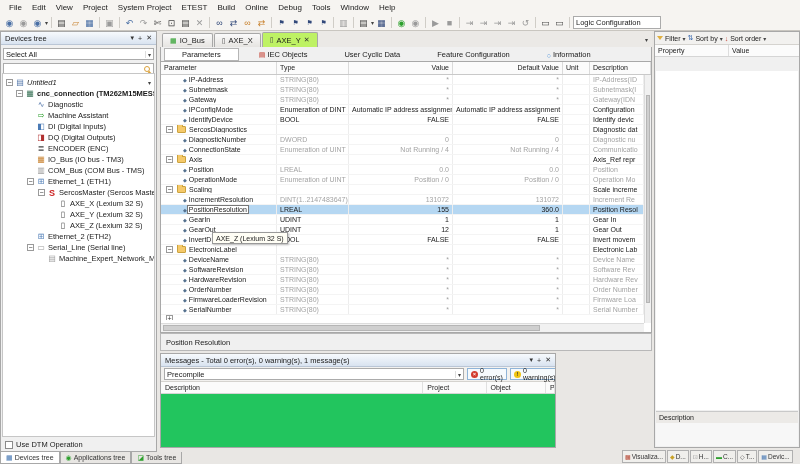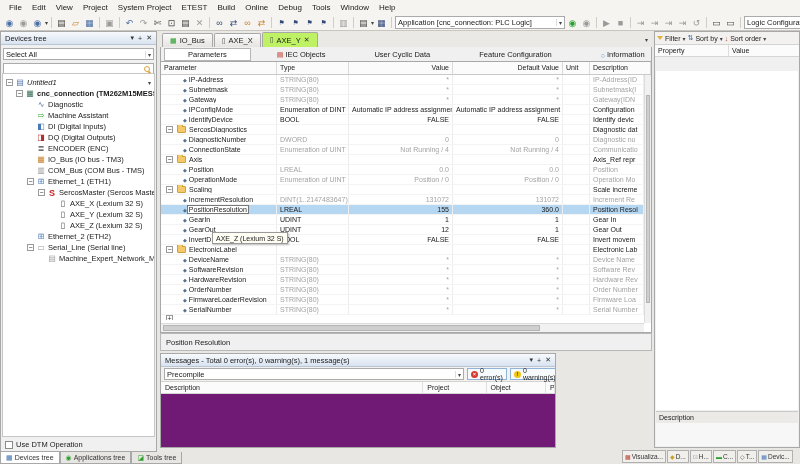--- a/index.html
+++ b/index.html
@@ -43,21 +43,21 @@
   .ltab{display:flex;align-items:center;gap:2px;padding:0 5px;border:1px solid #a8a8a8;border-top:none;background:#e8e6e3;color:#333;white-space:nowrap}
   .ltab.act{background:#fff}
   .lti{font-size:7px}
   
   .dtabs{position:absolute;left:160px;top:31px;width:492px;height:16px;display:flex;align-items:flex-end;gap:1px;padding-left:2px;background:#ebe9e6}
   .dtab{height:14px;display:flex;align-items:center;gap:3px;padding:0 7px;font-size:7.5px;border:1px solid #a8a8a8;border-bottom:none;border-radius:2px 2px 0 0;background:linear-gradient(#fafafa,#e6e4e1);white-space:nowrap}
   .dtab.act{background:#bef264;font-weight:normal;height:15px}
   .dtab .x{font-size:7px;color:#333}
   .dtcar{margin-left:auto;align-self:center;font-size:6px;color:#444;padding-right:4px}
   .stabs{position:absolute;left:160px;top:47px;width:492px;height:14px;background:#f0f0f0;border-left:1px solid #a8a8a8;border-right:1px solid #a8a8a8;display:flex;align-items:center;padding-left:3px;gap:3px;font-size:7.5px}
-  .stab{display:flex;align-items:flex-end;gap:2px;padding:1px 23px;white-space:nowrap}
+  .stab{display:flex;align-items:flex-end;gap:2px;padding:1px 17px;white-space:nowrap}
   .stab.act{background:#fff;border:1px solid #b5b5b5}
   .sic{font-size:7px}
   
   .tbl{position:absolute;left:160px;top:61px;width:492px;height:272px;background:#fff;border:1px solid #a8a8a8}
   .thead{height:13px;display:flex;border-bottom:1px solid #c9c9c9;background:#fbfbfb;font-size:7px}
   .th{padding:2px 3px;border-right:1px solid #dadada;white-space:nowrap;overflow:hidden}
   .w1{width:116px}.w2{width:72px}.w3{width:104px}.w4{width:110px}.w5{width:27px}.w6{flex:1}
   .ra{text-align:right}
   .rows{position:absolute;top:13px;left:0;right:7px;bottom:9px;overflow:hidden}
   .row{height:10px;display:flex;font-size:7px;border-bottom:1px solid #f4f4f4}
@@ -72,21 +72,21 @@
   .fold::before{content:"";position:absolute;top:-3px;left:-1px;width:4px;height:2px;background:#f5c96a;border:1px solid #caa23f;border-bottom:none}
   .pl{overflow:hidden}
   .edit{background:#fff;border:1px solid #777;padding:0 1px;margin-left:-2px}
   .prow{height:5px;overflow:hidden;display:flex;align-items:flex-start}
   .vscr{position:absolute;top:13px;right:0;width:7px;bottom:9px;background:#f1f1f1;border-left:1px solid #dcdcdc}
   .vthumb{position:absolute;left:1px;right:1px;top:8%;height:84%;background:#cfcfcf;border:1px solid #b5b5b5}
   .hscr{position:absolute;left:0;right:7px;bottom:0;height:9px;background:#f1f1f1;border-top:1px solid #dcdcdc}
   .hthumb{position:absolute;top:1px;bottom:1px;left:2px;width:78%;background:#cfcfcf;border:1px solid #b5b5b5}
   .status{position:absolute;left:160px;top:333px;width:492px;height:18px;background:#f0f0f0;border:1px solid #b8b8b8;font-size:7.5px;display:flex;align-items:center;padding:0 5px}
   
-  .msgs{position:absolute;left:160px;top:353px;width:396px;height:95px;background:#701a75;border:1px solid #a8a8a8;overflow:hidden}
+  .msgs{position:absolute;left:160px;top:353px;width:396px;height:95px;background:#22c55e;border:1px solid #a8a8a8;overflow:hidden}
   .mtools{height:15px;background:#f2f1ef;border-bottom:1px solid #d5d3cf;display:flex;align-items:center;gap:3px;padding:0 3px}
   .mcombo{width:300px;height:12px;flex:none}
   .mbtn{height:12px;display:flex;align-items:center;gap:2px;border:1px solid #8fb4d8;background:#f6fafd;font-size:7px;padding:0 3px}
   .mbtn.pressed{background:#d9e9f9;border-color:#4c8ed6}
   .dot{width:7px;height:7px;border-radius:50%;color:#fff;font-size:5px;display:flex;align-items:center;justify-content:center;font-weight:bold;flex:none}
   .dot.err{background:#d23b2e}.dot.warn{background:#f0c514;color:#333}.dot.inf{background:#2f6fd0}
   .mclear{font-size:8px;color:#444;margin-left:3px}
   .mclear.x2{text-decoration:line-through}
   .mhead{height:12px;display:flex;border-bottom:1px solid #d5d5d5;font-size:7px;background:#fbfbfb}
   .mh{padding:2px 4px;border-right:1px solid #e0e0e0;white-space:nowrap;overflow:hidden}
@@ -154,24 +154,20 @@
   <span class="ic c-navy sm">⚑</span>
   <span class="ic c-navy sm">⚑</span>
   <span class="ic c-navy sm">⚑</span>
   <span class="sep"></span>
   <span class="ic c-grey">▥</span>
   <span class="sep"></span>
   <span class="ic c-dark">▤</span>
     <span class="caret">▾</span>
   <span class="ic c-navy">▦</span>
   <span class="sep"></span>
-  <div class="combo appcombo">
-      <span>Application [cnc_connection: PLC Logic]</span>
-      <span class="car">▾</span>
-    </div>
   <span class="ic c-green">◉</span>
   <span class="ic c-grey">◉</span>
   <span class="sep"></span>
   <span class="ic c-grey">▶</span>
   <span class="ic c-grey">■</span>
   <span class="sep"></span>
   <span class="ic c-grey">⇥</span>
   <span class="ic c-grey">⇥</span>
   <span class="ic c-grey">⇥</span>
   <span class="ic c-grey">⇥</span>

